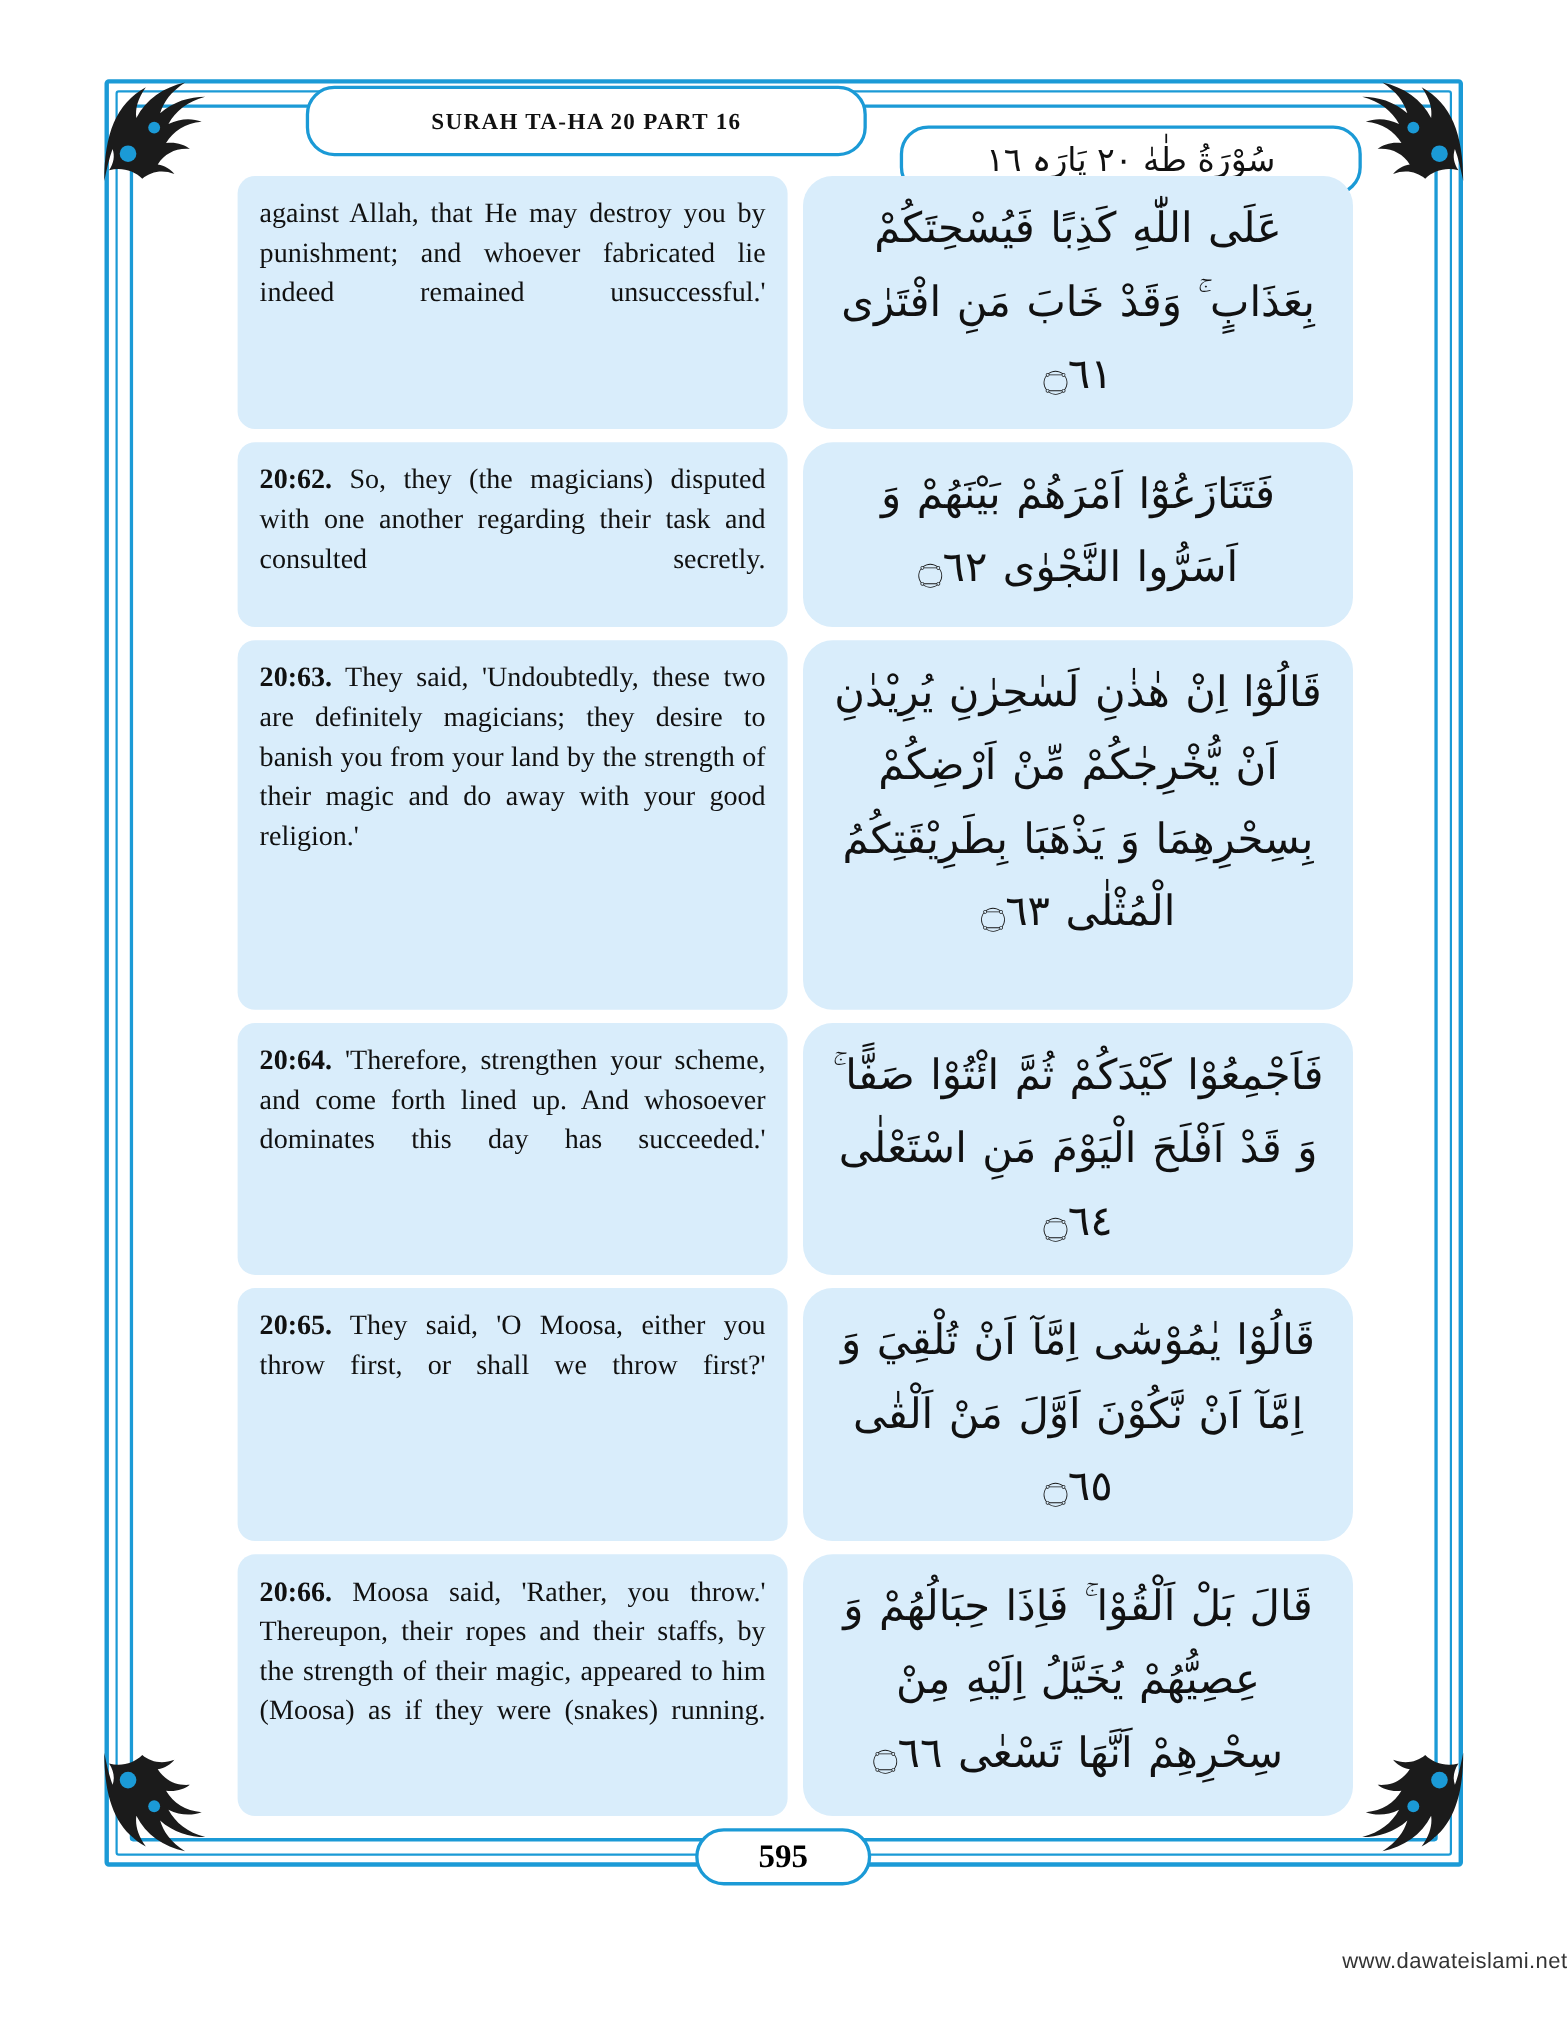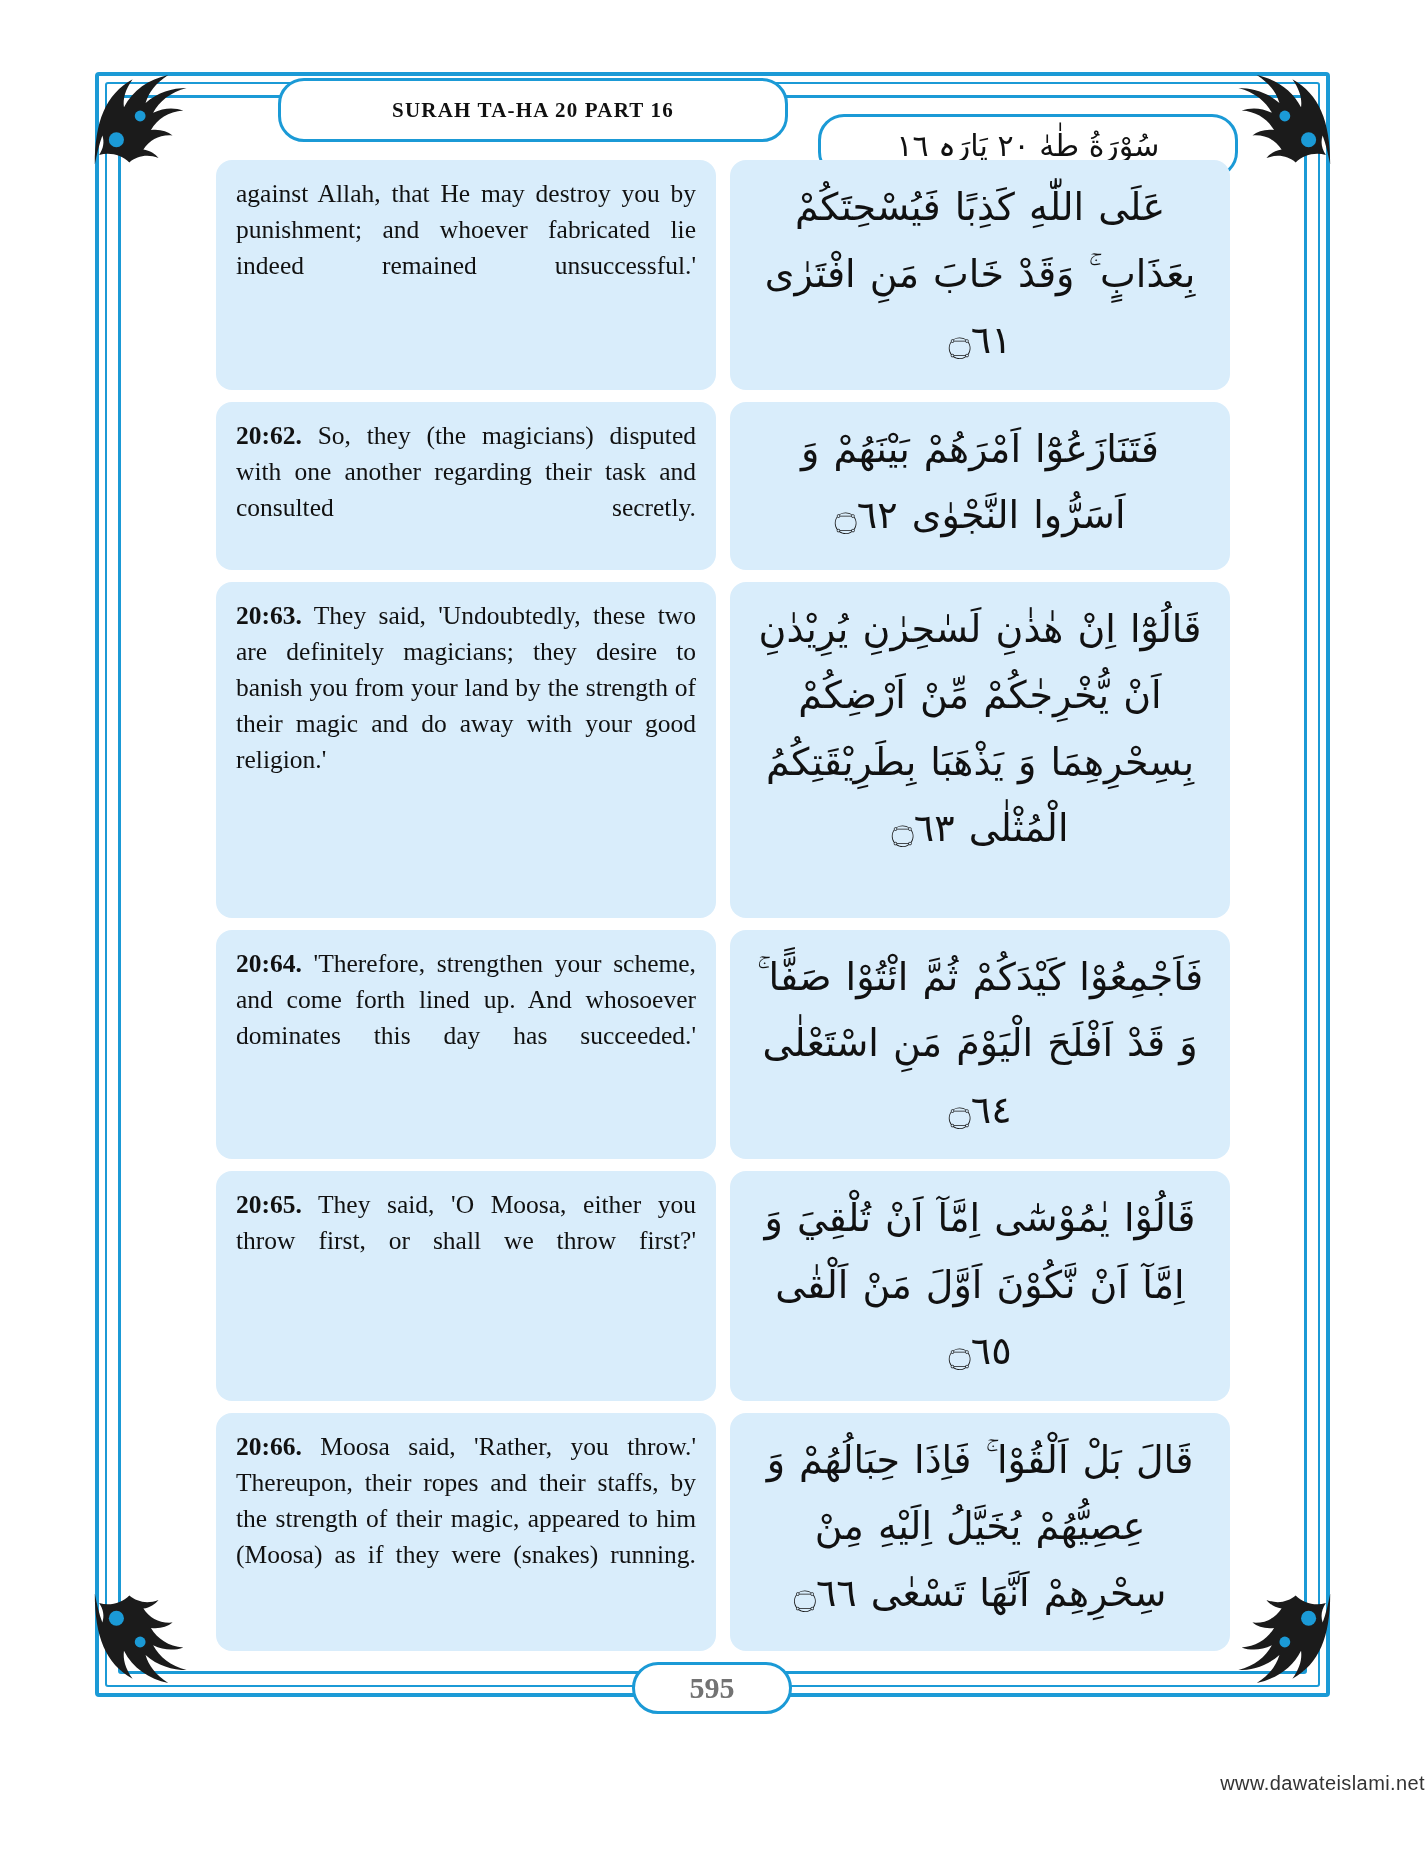--- a/index.html
+++ b/index.html
@@ -147,20 +147,21 @@
   .cell-ar {
     width: 500px;
     padding: 14px 18px 16px 18px;
     direction: rtl;
     font-family: "DejaVu Sans", sans-serif;
     font-size: 38px;
     line-height: 1.75;
     color: #111111;
     text-align: center;
     word-spacing: 2px;
+    border-radius: 27px;
   }
 
   
   .r0 .cell { min-height: 152px; }
   .r1 .cell { min-height: 168px; }
   .r2 .cell { min-height: 336px; }
   .r3 .cell { min-height: 178px; }
   .r4 .cell { min-height: 168px; }
   .r5 .cell { min-height: 238px; }
 
@@ -174,21 +175,21 @@
     border: 3px solid #1b9ad6;
     border-radius: 26px;
     background: #ffffff;
     box-sizing: border-box;
     display: flex;
     align-items: center;
     justify-content: center;
     font-family: "Liberation Serif", serif;
     font-weight: bold;
     font-size: 30px;
-    color: #737373;
+    color: #000000;
   }
   .manzil {
     position: absolute;
     left: 0;
     top: 1718px;
     width: 1425px;
     text-align: center;
     font-family: "DejaVu Sans", sans-serif;
     font-size: 27px;
     color: #111111;

